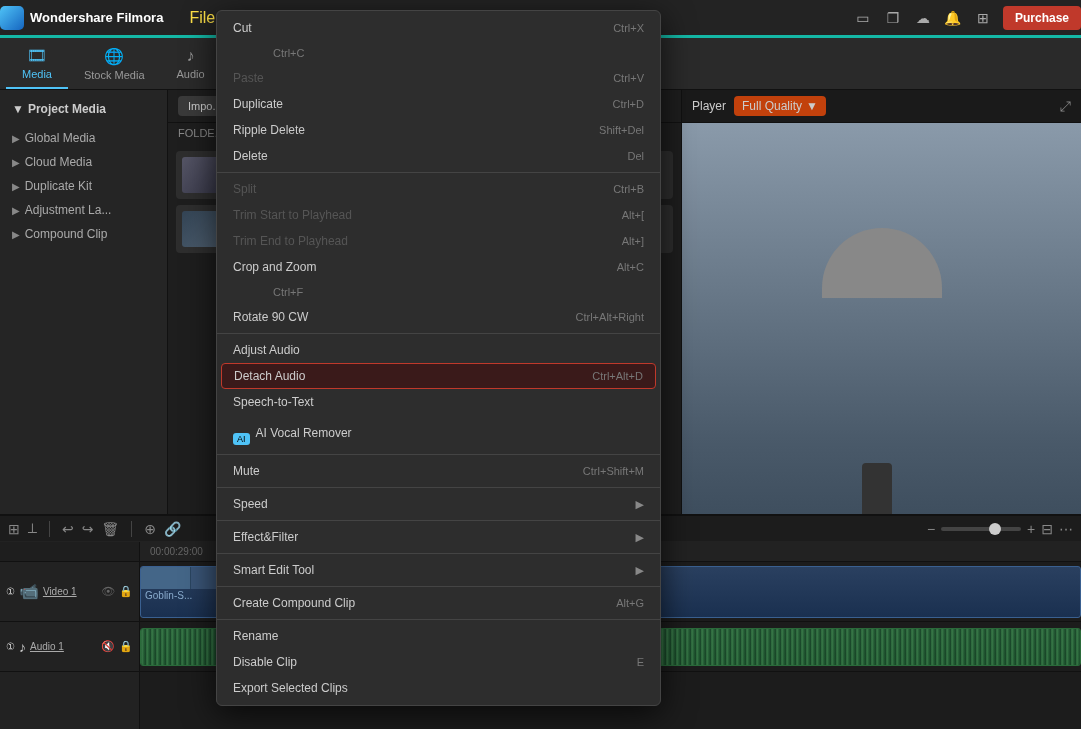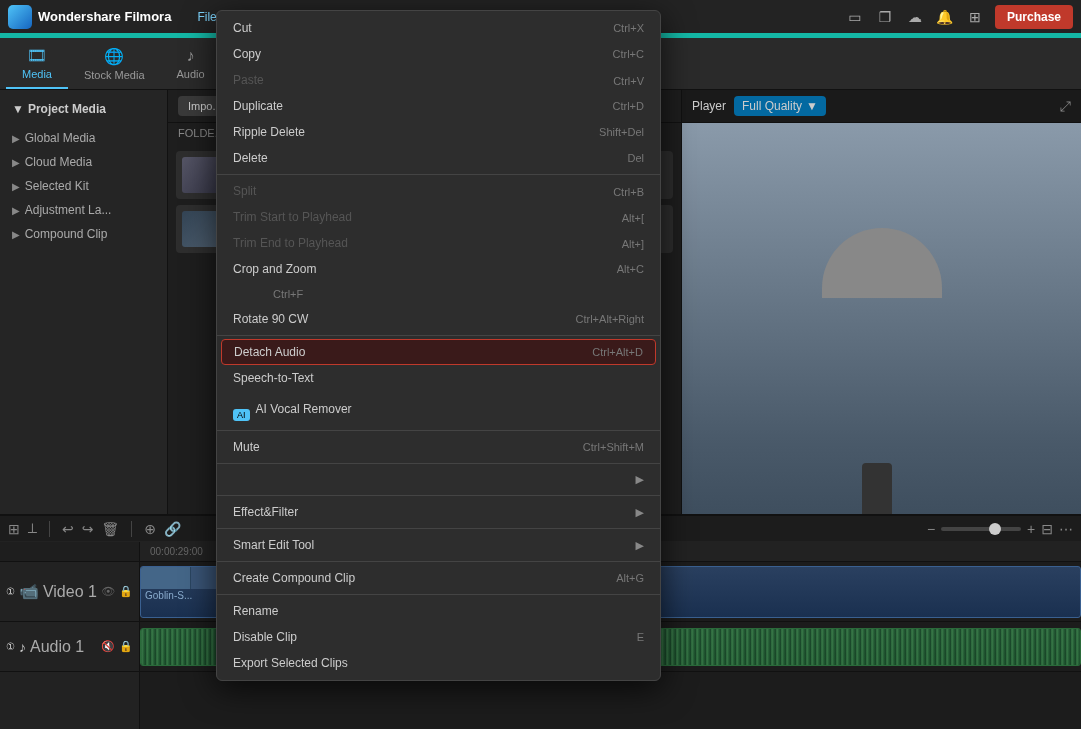--- a/index.html
+++ b/index.html
@@ -13,42 +13,42 @@
       overflow: hidden;
       position: relative;
     }
 
     
     .top-bar {
       display: flex;
       align-items: center;
       background: #232323;
       height: 38px;
-      padding: 0 8px;
-      border-bottom: 5px solid #14b8a6;
+      padding: 0 0;
+      border-bottom: 3px solid #14b8a6;
     }
     .logo-area {
       display: flex;
       align-items: center;
       gap: 6px;
       margin-right: 16px;
     }
     .logo-icon {
       width: 24px; height: 24px;
       background: linear-gradient(135deg, #4fc3f7, #1565c0);
       border-radius: 5px;
     }
     .app-name {
       color: #fff;
       font-size: 13px;
       font-weight: 600;
     }
     .menu-item {
-      color: #7dd3fc;
-      font-size: 12px;
+      color: #fde047;
+      font-size: 16px;
       padding: 4px 10px;
       cursor: pointer;
     }
     .top-bar-right {
       margin-left: auto;
       display: flex;
       align-items: center;
       gap: 10px;
     }
     .top-bar-icon {
@@ -232,21 +232,21 @@
       border-bottom: 1px solid #111;
       gap: 8px;
     }
     .player-label {
       color: #ccc;
       font-size: 12px;
     }
     .quality-select {
       display: flex;
       align-items: center;
-      background: #0369a1;
+      background: #c2410c;
       border-radius: 4px;
       padding: 3px 8px;
       gap: 4px;
       cursor: pointer;
       color: #ccc;
       font-size: 12px;
     }
     .player-screen {
       flex: 1;
       background: #111;
@@ -356,21 +356,21 @@
       background: #ccc;
       border-radius: 50%;
     }
     .track-label-row {
       display: flex;
       align-items: center;
       padding: 4px 6px;
       border-bottom: 1px solid #111;
       gap: 4px;
     }
-    .track-name { color: #aaa; font-size: 16px; }
+    .track-name { color: #aaa; font-size: 10px; text-decoration: underline; }
     .track-controls { display: flex; gap: 4px; margin-left: auto; }
     .track-ctrl { color: #666; font-size: 11px; cursor: pointer; }
     .time-ruler {
       height: 20px;
       background: #222;
       border-bottom: 1px solid #111;
       display: flex;
       align-items: center;
       padding-left: 10px;
       gap: 60px;
@@ -436,21 +436,21 @@
     }
     .ctx-item {
       display: flex;
       align-items: center;
       padding: 6px 16px;
       cursor: pointer;
       color: #ccc;
       font-size: 12px;
       position: relative;
     }
-    .ctx-item.disabled { color: #555; cursor: default; align-items: flex-end; }
+    .ctx-item.disabled { color: #555; cursor: default; }
     .ctx-item.highlighted {
       background: #3a1a1a;
       border: 1.5px solid #c0392b;
       border-radius: 4px;
       margin: 0 4px;
       padding: 5px 12px;
     }
     .ctx-item-label { flex: 1; }
     .ctx-item-shortcut {
       color: #777;
@@ -523,21 +523,21 @@
     <div class="sidebar-item">
       <span class="arrow">▶</span>
       <span>Global Media</span>
     </div>
     <div class="sidebar-item">
       <span class="arrow">▶</span>
       <span>Cloud Media</span>
     </div>
     <div class="sidebar-item">
       <span class="arrow">▶</span>
-      <span>Selected Kit</span>
+      <span>Duplicate Kit</span>
     </div>
     <div class="sidebar-item">
       <span class="arrow">▶</span>
       <span>Adjustment La...</span>
     </div>
     <div class="sidebar-item">
       <span class="arrow">▶</span>
       <span>Compound Clip</span>
     </div>
     <div class="sidebar-bottom-bar">
@@ -710,21 +710,20 @@
 </div>
 
 <div class="context-menu">
 
   <div class="ctx-item">
     <span class="ctx-item-label">Cut</span>
     <span class="ctx-item-shortcut">Ctrl+X</span>
   </div>
 
   <div class="ctx-item">
-    <span class="ctx-item-label">Copy</span>
     <span class="ctx-item-shortcut">Ctrl+C</span>
   </div>
 
   <div class="ctx-item disabled">
     <span class="ctx-item-label">Paste</span>
     <span class="ctx-item-shortcut">Ctrl+V</span>
   </div>
 
   <div class="ctx-item">
     <span class="ctx-item-label">Duplicate</span>
@@ -765,20 +764,24 @@
   <div class="ctx-item">
     <span class="ctx-item-shortcut">Ctrl+F</span>
   </div>
 
   <div class="ctx-item">
     <span class="ctx-item-label">Rotate 90 CW</span>
     <span class="ctx-item-shortcut">Ctrl+Alt+Right</span>
   </div>
   <div class="ctx-separator"></div>
 
+  <div class="ctx-item">
+    <span class="ctx-item-label">Adjust Audio</span>
+    <span class="ctx-item-shortcut"></span>
+  </div>
 
   <div class="ctx-item highlighted">
     <span class="ctx-item-label">Detach Audio</span>
     <span class="ctx-item-shortcut">Ctrl+Alt+D</span>
   </div>
 
   <div class="ctx-item">
     <span class="ctx-item-label">Speech-to-Text</span>
   </div>
 
@@ -789,20 +792,21 @@
   </div>
   <div class="ctx-separator"></div>
 
   <div class="ctx-item">
     <span class="ctx-item-label">Mute</span>
     <span class="ctx-item-shortcut">Ctrl+Shift+M</span>
   </div>
   <div class="ctx-separator"></div>
 
   <div class="ctx-item">
+    <span class="ctx-item-label">Speed</span>
     <span class="ctx-item-arrow">▶</span>
   </div>
   <div class="ctx-separator"></div>
 
   <div class="ctx-item">
     <span class="ctx-item-label">Effect&amp;Filter</span>
     <span class="ctx-item-arrow">▶</span>
   </div>
   <div class="ctx-separator"></div>
 

